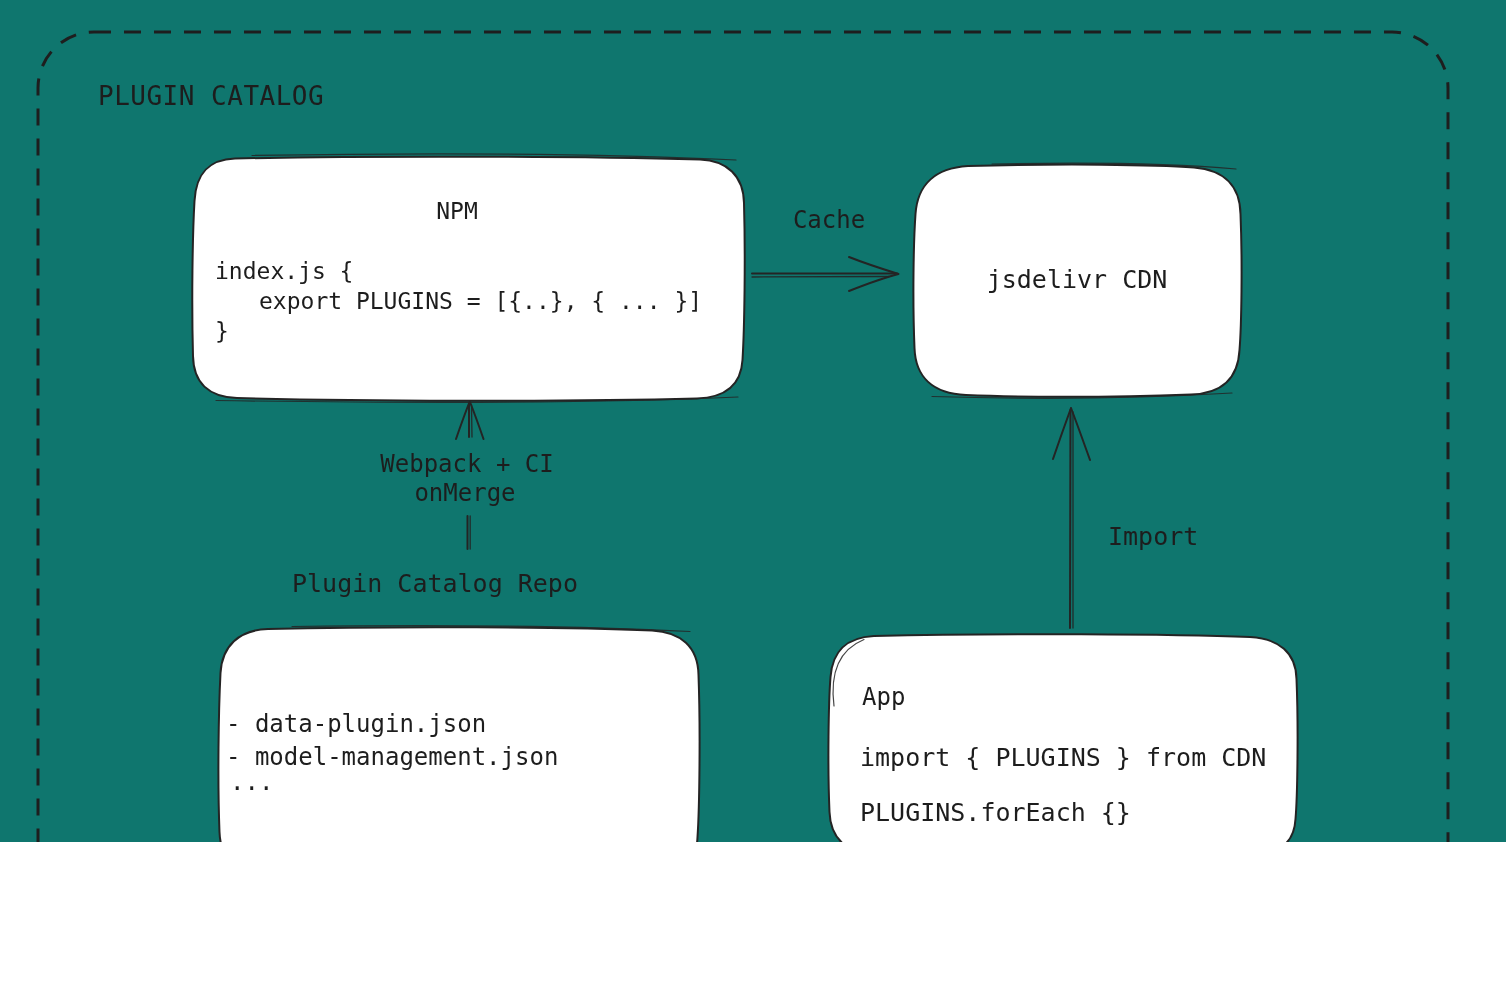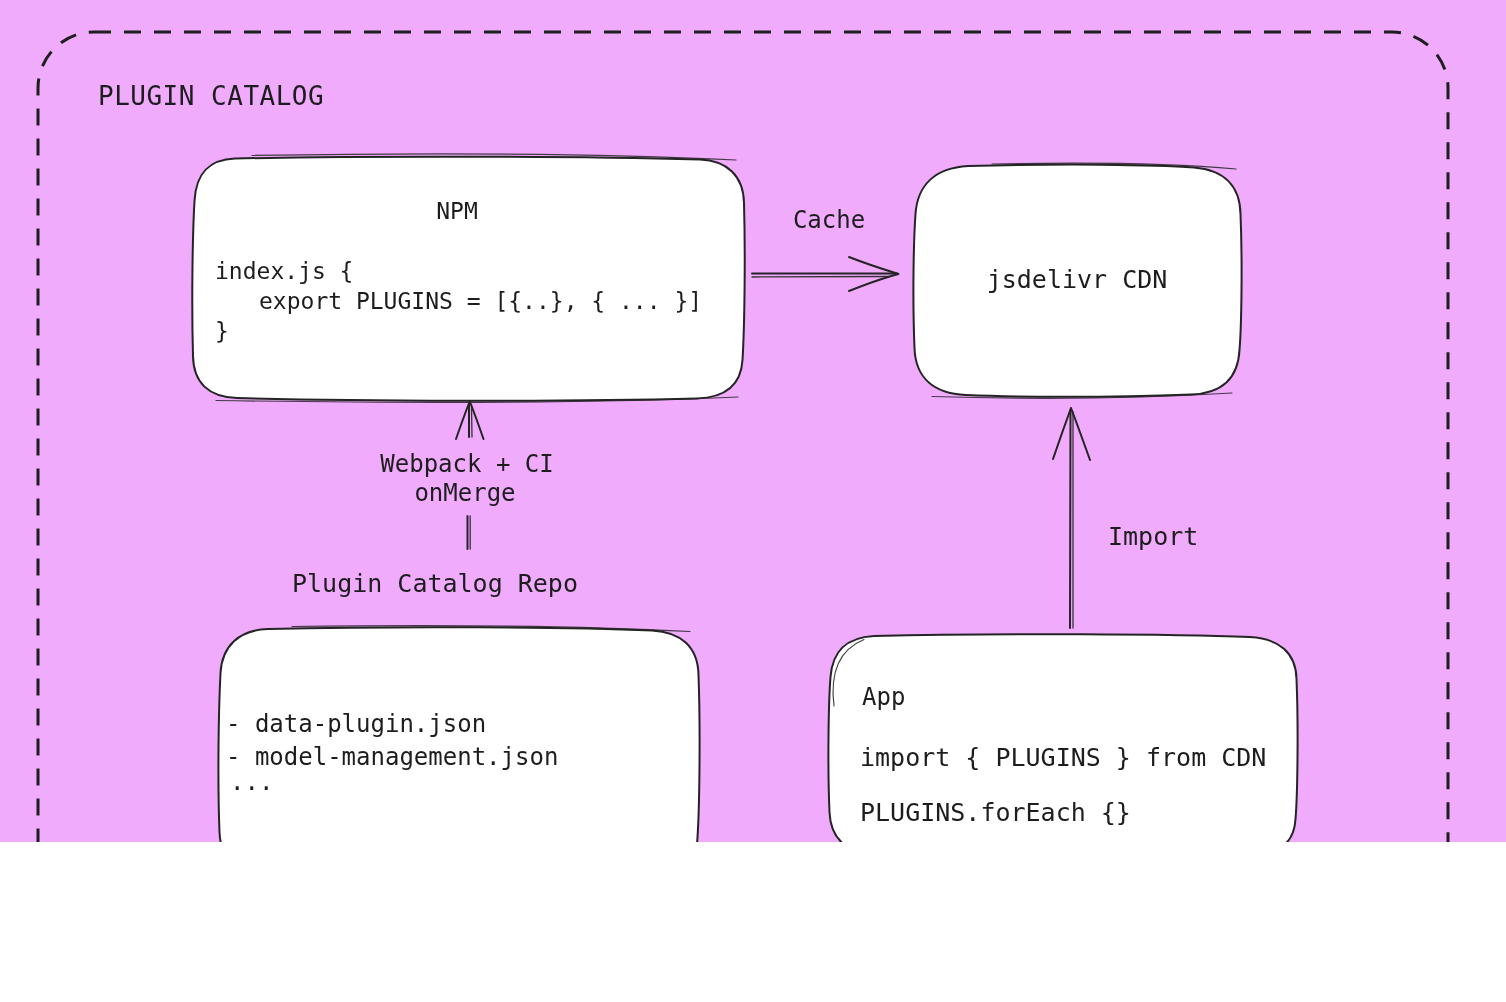--- a/index.html
+++ b/index.html
@@ -4,21 +4,21 @@
 <style>
   html, body {
     margin: 0;
     padding: 0;
     background: #ffffff;
   }
   .canvas {
     position: relative;
     width: 1506px;
     height: 842px;
-    background: #f0abfc;
+    background: #0f766e;
     overflow: hidden;
   }
   svg {
     display: block;
   }
   .sketch {
     fill: #ffffff;
     stroke: #242424;
     stroke-width: 2;
     stroke-linecap: round;

